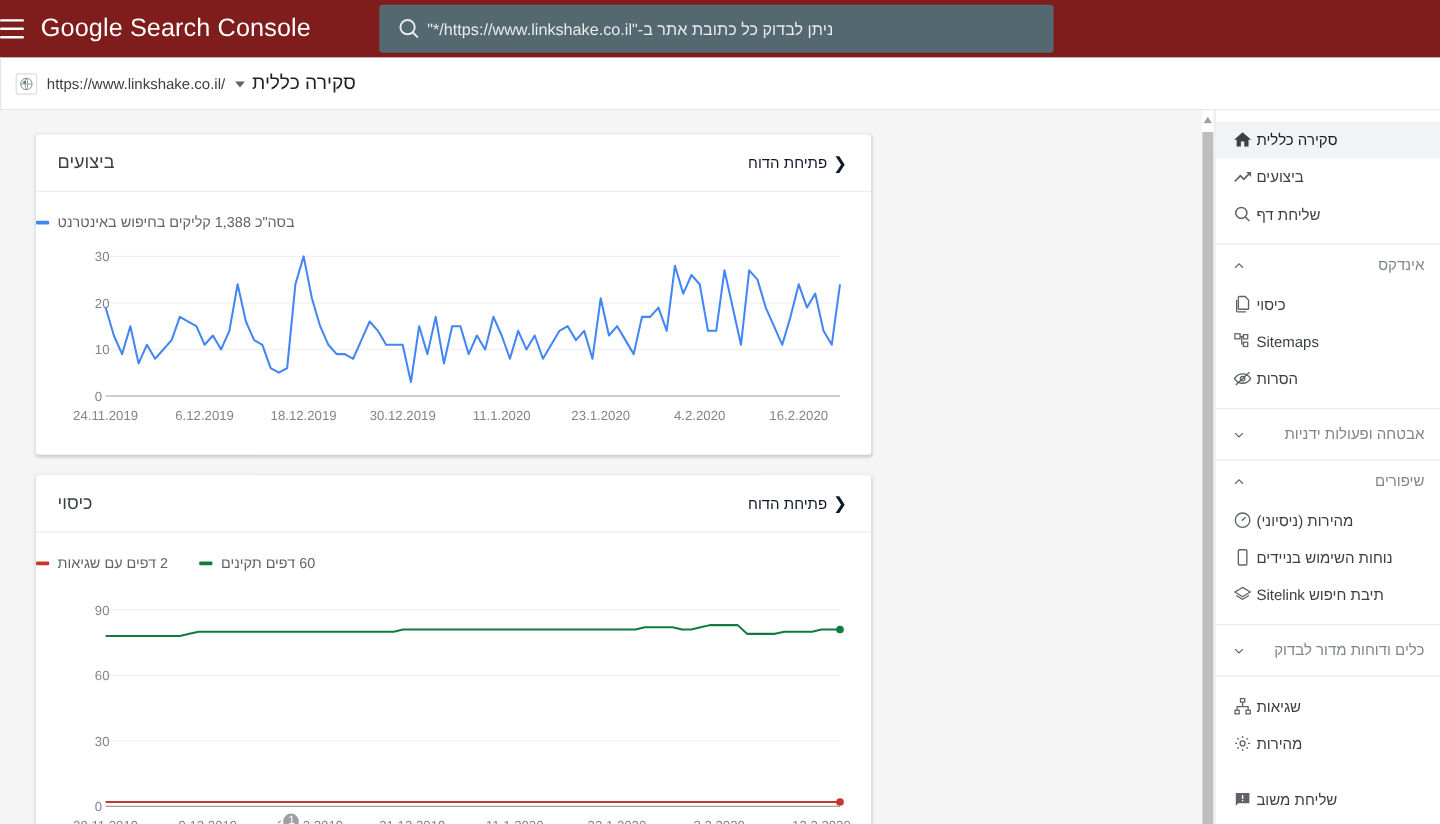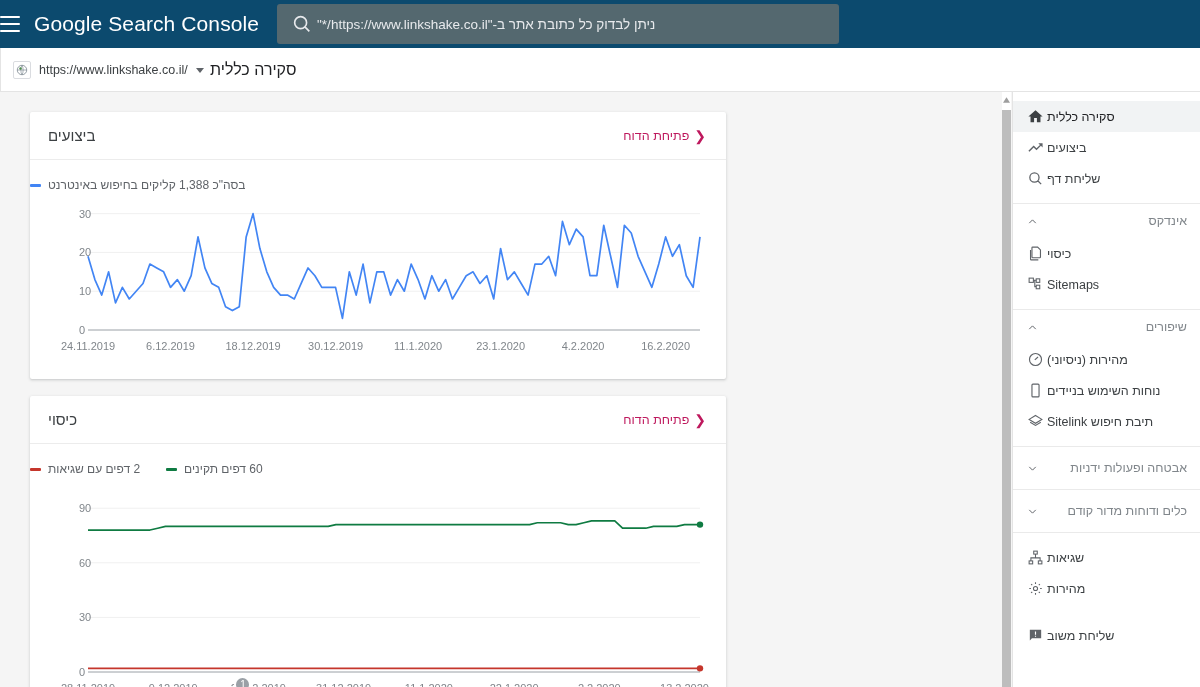--- a/index.html
+++ b/index.html
@@ -29,21 +29,21 @@
   }
   #hamburger span { display: block; height: 2px; background: #fff; border-radius: 1px; }
   #brand-text {
     color: #fff; font-size: 21px; letter-spacing: .1px; white-space: nowrap;
     direction: ltr; font-family: "Liberation Sans", sans-serif;
   }
   #searchbox {
     margin-right: 18px;
     width: 562px; height: 40px; background: #54686f; border-radius: 3px;
     display: flex; flex-direction: row-reverse; align-items: center;
-    padding: 0 12px 0 14px; cursor: text;
+    padding: 0 12px 0 14px; cursor: text; margin-left: 39px;
   }
   #search-icon { flex: 0 0 auto; width: 22px; height: 22px; }
   #search-input-text {
     flex: 1 1 auto; color: #e8eaed; font-size: 13.5px; text-align: left;
     white-space: nowrap; overflow: hidden; direction: rtl; padding-left: 4px;
   }
 
   
   #subbar {
     position: absolute; top: 48px; left: 0; width: 1200px; height: 44px;
@@ -136,21 +136,21 @@
   }
   .card-header {
     height: 48px; border-bottom: 1px solid #ececec;
     display: flex; flex-direction: row-reverse; align-items: center;
     padding: 0 20px 0 18px;
   }
   .card-title { font-size: 15px; color: #3c4043; flex: 0 0 auto; }
   .card-spacer { flex: 1 1 auto; }
   .open-report {
     display: flex; flex-direction: row-reverse; align-items: center; gap: 5px;
-    color: #be185d; font-size: 12.5px; cursor: pointer;
+    color: #0f172a; font-size: 12.5px; cursor: pointer;
   }
   .open-report .rchev {
     font-size: 14px; line-height: 1; transform: translateY(-.5px);
   }
 
   .legend-row {
     display: flex; flex-direction: row-reverse; align-items: center;
     padding: 18px 22px 0 0; gap: 26px;
   }
   .legend-item {
@@ -169,21 +169,21 @@
     display: flex; align-items: center; justify-content: center;
     cursor: pointer; border: 2px solid #fff;
   }
 
   .axis-label { font-size: 11px; fill: #80868b; font-family: "Liberation Sans", sans-serif; }
   .ytick { font-size: 11px; fill: #80868b; font-family: "Liberation Sans", sans-serif; }
 </style>
 </head>
 <body>
 
-<div id="topbar" style="background: #0c4a6e;">
+<div id="topbar" style="background: #7f1d1d;">
   <div id="brand">
     <div id="hamburger">
       <span></span>
         <span></span>
         <span></span>
     </div>
     <div id="brand-text">Google Search Console</div>
   </div>
   <div id="searchbox">
     <div id="search-icon">
@@ -265,21 +265,44 @@
             <g fill="none" stroke="#5f6368" stroke-width="1.5">
               <rect x="3" y="3" width="6" height="6"></rect>
               <rect x="13" y="4" width="5" height="5"></rect>
               <rect x="13" y="13" width="5" height="5"></rect>
               <path d="M9 6h4M11 6v9h2"></path>
             </g>
           </svg>
       </span>
       <span class="nav-label" style="font-weight:400;direction:ltr;text-align:left">Sitemaps</span>
     </div>
+    <div class="nav-item">
+      <span class="nav-ico">
+        <svg viewBox="0 0 24 24" width="17" height="17">
+            <g fill="none" stroke="#5f6368" stroke-width="1.6">
+              <path d="M2.5 12S6 6.5 12 6.5 21.5 12 21.5 12 18 17.5 12 17.5 2.5 12 2.5 12z"></path>
+              <circle cx="12" cy="12" r="2.6"></circle>
+              <path d="M4 19.5 20 4.5"></path>
+            </g>
+          </svg>
+      </span>
+      <span class="nav-label">הסרות</span>
+    </div>
     <div class="spacer-8"></div>
+  </div>
+
+  <div class="nav-section">
+    <div class="group-head" style="height:42px">
+      <span class="chev">
+        <svg viewBox="0 0 24 24" width="13" height="13">
+            <path fill="none" stroke="#5f6368" stroke-width="1.8" d="M6 9l6 6 6-6"></path>
+          </svg>
+      </span>
+      <span class="group-title">אבטחה ופעולות ידניות</span>
+    </div>
   </div>
 
   <div class="nav-section">
     <div class="group-head">
       <span class="chev">
         <svg viewBox="0 0 24 24" width="13" height="13">
             <path fill="none" stroke="#5f6368" stroke-width="1.8" d="M6 15l6-6 6 6"></path>
           </svg>
       </span>
       <span class="group-title">שיפורים</span>
@@ -317,32 +340,21 @@
     <div class="spacer-8"></div>
   </div>
 
   <div class="nav-section">
     <div class="group-head" style="height:42px">
       <span class="chev">
         <svg viewBox="0 0 24 24" width="13" height="13">
             <path fill="none" stroke="#5f6368" stroke-width="1.8" d="M6 9l6 6 6-6"></path>
           </svg>
       </span>
-      <span class="group-title">אבטחה ופעולות ידניות</span>
-    </div>
-  </div>
-
-  <div class="nav-section">
-    <div class="group-head" style="height:42px">
-      <span class="chev">
-        <svg viewBox="0 0 24 24" width="13" height="13">
-            <path fill="none" stroke="#5f6368" stroke-width="1.8" d="M6 9l6 6 6-6"></path>
-          </svg>
-      </span>
-      <span class="group-title">כלים ודוחות מדור קודם</span>
+      <span class="group-title">כלים ודוחות מדור לבדוק</span>
     </div>
   </div>
 
   <div class="nav-section no-border">
     <div class="spacer-8"></div>
     <div class="nav-item">
       <span class="nav-ico">
         <svg viewBox="0 0 24 24" width="17" height="17">
             <g fill="none" stroke="#5f6368" stroke-width="1.5">
               <rect x="9.5" y="3" width="5" height="4.2"></rect>

